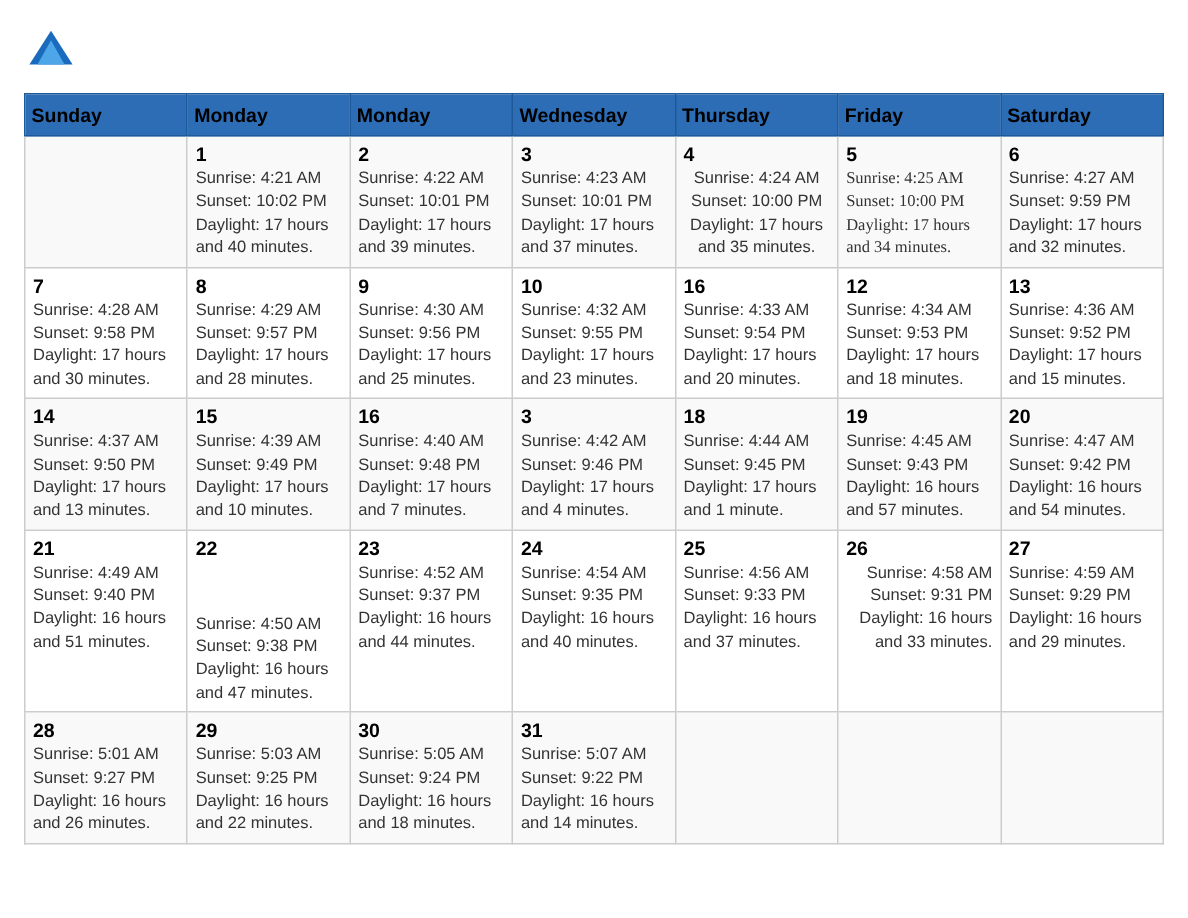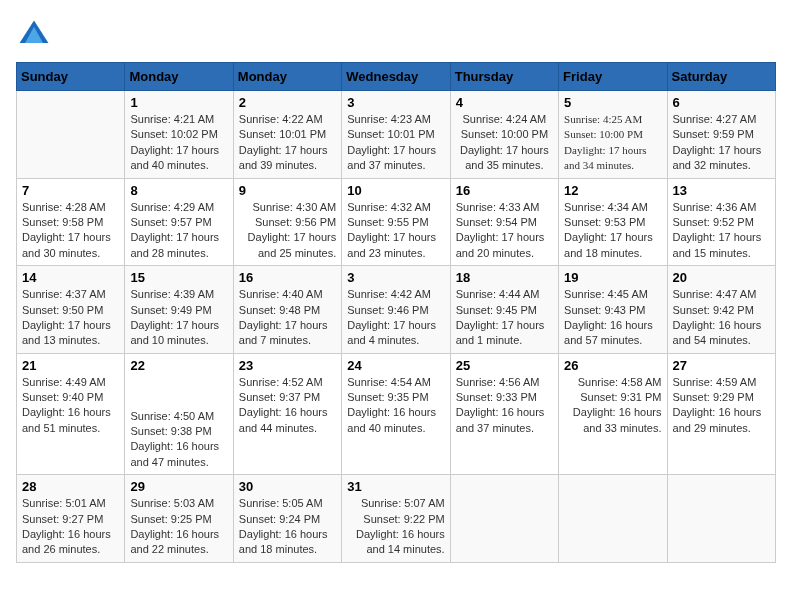--- a/index.html
+++ b/index.html
@@ -171,21 +171,21 @@
         </td>
         <td>
           <span class="day-number">8</span>
           <div class="day-info" style="white-space: pre-line;">Sunrise: 4:29 AM
 Sunset: 9:57 PM
 Daylight: 17 hours
 and 28 minutes.</div>
         </td>
         <td>
           <span class="day-number">9</span>
-          <div class="day-info" style="white-space: pre-line; text-align: right;">Sunrise: 4:30 AM
+          <div class="day-info" style="white-space: pre-line;">Sunrise: 4:30 AM
 Sunset: 9:56 PM
 Daylight: 17 hours
 and 25 minutes.</div>
         </td>
         <td>
           <span class="day-number">10</span>
           <div class="day-info" style="white-space: pre-line;">Sunrise: 4:32 AM
 Sunset: 9:55 PM
 Daylight: 17 hours
 and 23 minutes.</div>
@@ -331,21 +331,21 @@
         </td>
         <td>
           <span class="day-number">30</span>
           <div class="day-info" style="white-space: pre-line;">Sunrise: 5:05 AM
 Sunset: 9:24 PM
 Daylight: 16 hours
 and 18 minutes.</div>
         </td>
         <td>
           <span class="day-number">31</span>
-          <div class="day-info" style="white-space: pre-line; text-align: right;">Sunrise: 5:07 AM
+          <div class="day-info" style="white-space: pre-line;">Sunrise: 5:07 AM
 Sunset: 9:22 PM
 Daylight: 16 hours
 and 14 minutes.</div>
         </td>
         <td class="empty"></td>
         <td class="empty"></td>
         <td class="empty"></td>
       </tr>
     </tbody>
 </table>

